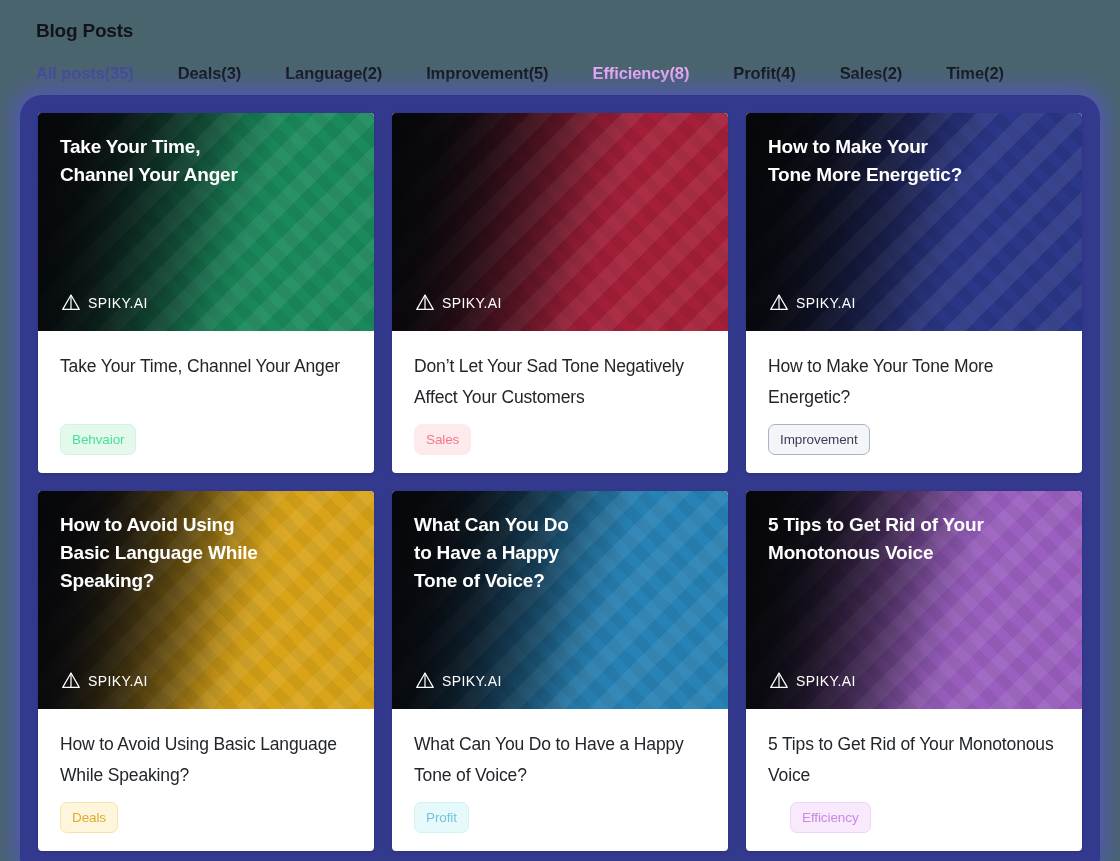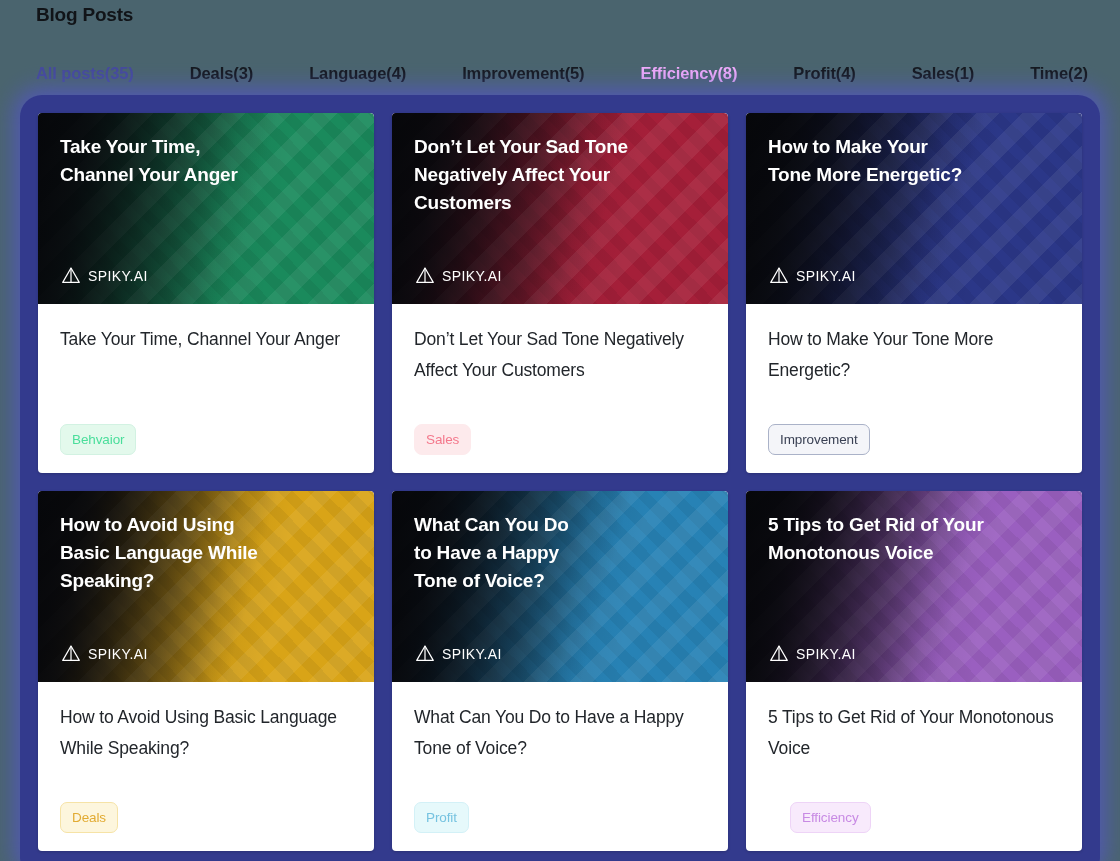--- a/index.html
+++ b/index.html
@@ -13,35 +13,35 @@
   body {
     background: #4a646e;
     font-family: "Liberation Sans", sans-serif;
     position: relative;
   }
 
   
   .page-title {
     position: absolute;
     left: 36px;
-    top: 4px;
+    top: 20px;
     font-size: 19px;
     font-weight: bold;
     color: #111418;
     letter-spacing: -0.2px;
   }
 
   
   .tabs {
     position: absolute;
     left: 36px;
     top: 62px;
     display: flex;
     align-items: baseline;
-    gap: 12px;
+    gap: 0;
     white-space: nowrap;
   }
   .tab {
     font-size: 16.5px;
     font-weight: bold;
     color: #14181d;
     letter-spacing: -0.1px;
     padding-right: 44px;
     cursor: pointer;
     line-height: 22px;
@@ -88,21 +88,21 @@
     border-radius: 4px;
     overflow: hidden;
     display: flex;
     flex-direction: column;
     cursor: pointer;
     box-shadow: 0 1px 3px rgba(0,0,0,0.18);
   }
 
   .card-hero {
     position: relative;
-    height: 191px;
+    height: 218px;
     flex: none;
     overflow: hidden;
     border-radius: 4px 4px 0 0;
   }
 
   
   .card-hero::after {
     content: "";
     position: absolute;
     inset: 0;
@@ -177,25 +177,25 @@
   }
 </style>
 </head>
 <body style="background: rgb(74, 100, 110);">
 
 <div class="page-title">Blog Posts</div>
 
 <div class="tabs">
   <div class="tab active" style="color: rgb(69, 74, 156);">All posts(35)</div>
   <div class="tab" style="color: rgb(20, 24, 29);">Deals(3)</div>
-  <div class="tab" style="color: rgb(20, 24, 29);">Language(4)</div>
+  <div class="tab" style="color: rgb(20, 24, 29);">Language(2)</div>
   <div class="tab" style="color: rgb(20, 24, 29);">Improvement(5)</div>
   <div class="tab" style="color: #f0abfc;">Efficiency(8)</div>
   <div class="tab" style="color: rgb(20, 24, 29);">Profit(4)</div>
-  <div class="tab" style="color: rgb(20, 24, 29);">Sales(1)</div>
+  <div class="tab" style="color: rgb(20, 24, 29);">Sales(2)</div>
   <div class="tab" style="color: rgb(20, 24, 29);">Time(2)</div>
 </div>
 
 <div class="panel-glow" style="background: rgb(81, 87, 185);"></div>
 
 <div class="panel" style="background: rgb(51, 58, 141);">
   <div class="grid">
 
     <div class="card">
       <div class="card-hero" style="background: linear-gradient(105deg, rgb(10, 31, 24) 0%, rgb(10, 31, 24) 10%, rgb(26, 138, 92) 62%, rgb(26, 138, 92) 100%);">
@@ -214,23 +214,20 @@
       <div class="card-body">
         <div class="card-heading">Take Your Time, Channel Your Anger</div>
         <div class="tag-row">
           <span class="tag" style="background: rgb(227, 249, 236); color: rgb(74, 222, 155); border-color: rgb(210, 242, 226);">Behvaior</span>
         </div>
       </div>
     </div>
 
     <div class="card">
       <div class="card-hero" style="background: linear-gradient(105deg, rgb(30, 10, 16) 0%, rgb(30, 10, 16) 10%, rgb(165, 31, 57) 62%, rgb(165, 31, 57) 100%);">
-        <div class="hero-title">Don’t Let Your Sad Tone
-Negatively Affect Your
-Customers</div>
         <div class="hero-brand">
           <span>
             <svg width="22" height="22" viewBox="0 0 24 24" fill="none">
               <path d="M12 3.2 L21 19 H3 Z" stroke="#ffffff" stroke-width="1.35" stroke-linejoin="round"></path>
               <path d="M12 3.2 V19" stroke="#ffffff" stroke-width="1.35"></path>
             </svg>
           </span>
           <span class="brand-name">SPIKY.AI</span>
         </div>
       </div>

